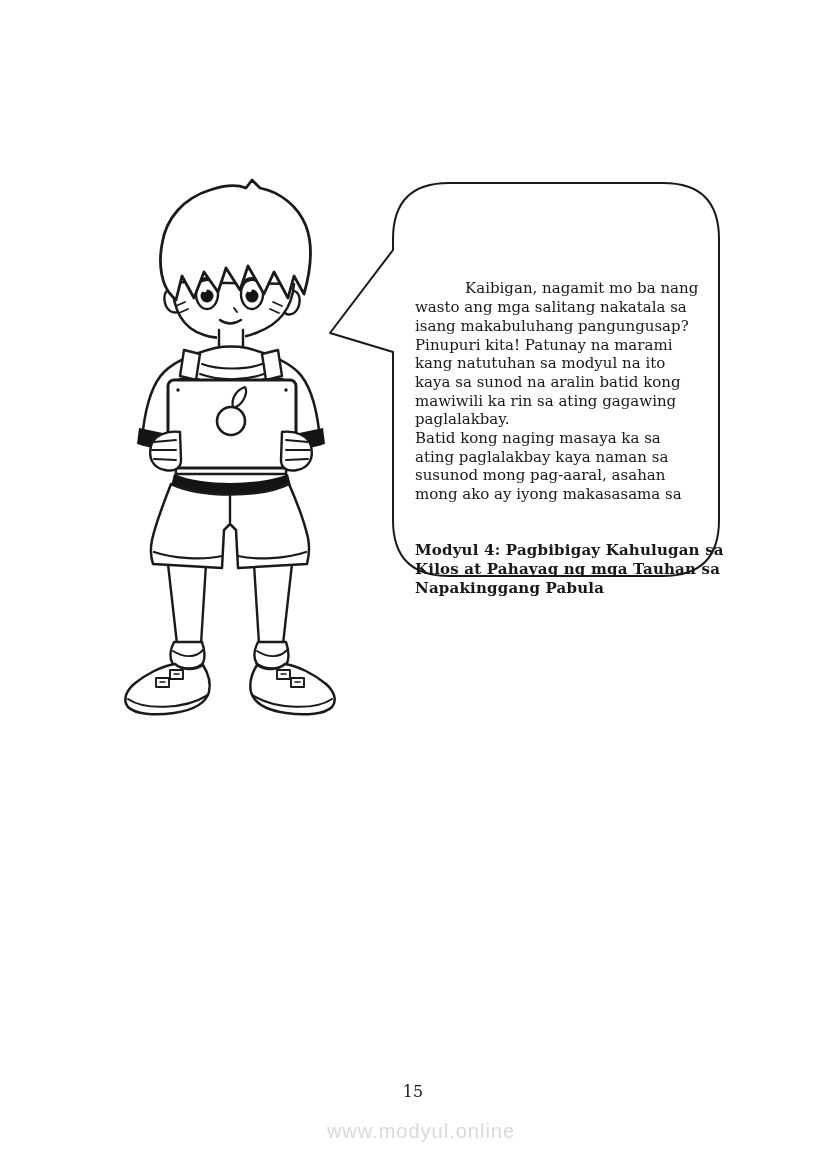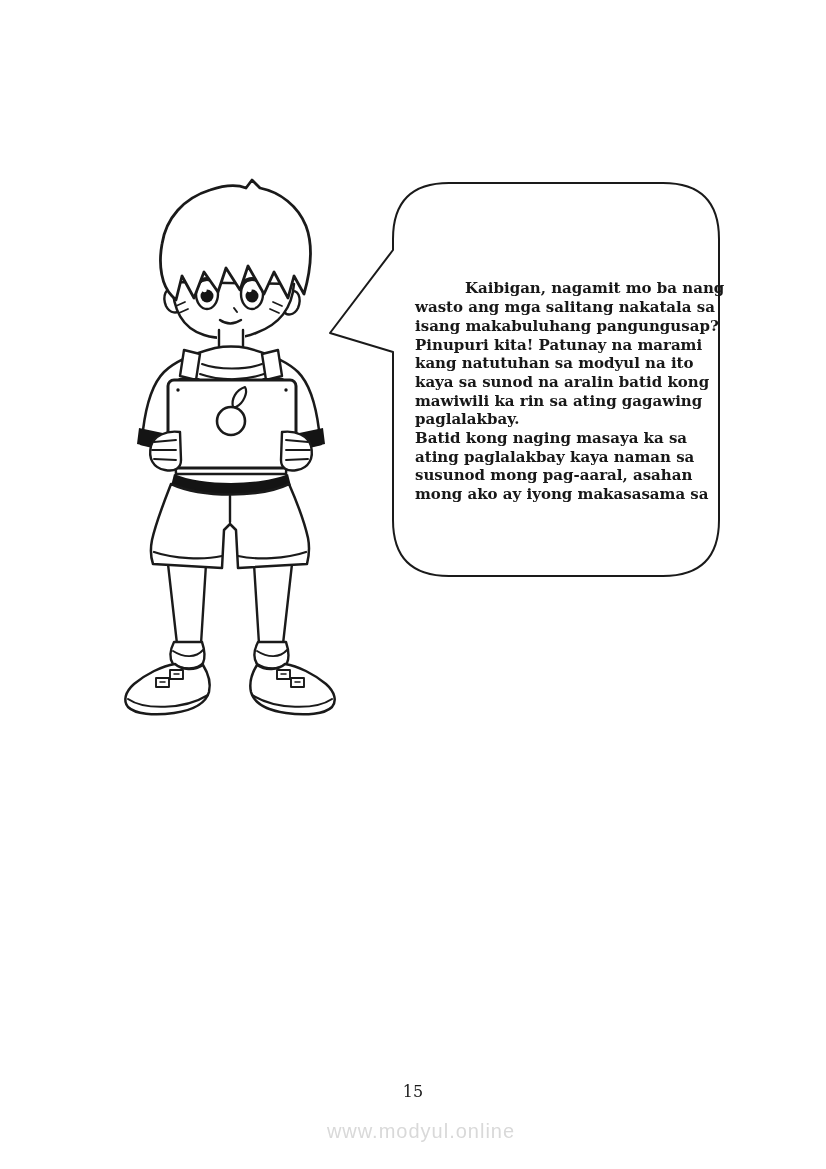--- a/index.html
+++ b/index.html
@@ -31,21 +31,21 @@
     position: absolute;
     left: 415px;
     top: 242px;
     font-size: 15px;
     line-height: 18.7px;
     color: #181818;
     white-space: pre;
   }
   .bubble-text .para-normal {
     text-indent: 50px;
-    font-weight: bold;
+    font-weight: normal;
   }
   .bubble-text .para-bold {
     font-weight: 700;
     letter-spacing: 0.2px;
   }
   .page-number {
     position: absolute;
     left: 0;
     top: 1082px;
     width: 100%;
@@ -180,18 +180,21 @@
 isang makabuluhang pangungusap?
 Pinupuri kita! Patunay na marami
 kang natutuhan sa modyul na ito
 kaya sa sunod na aralin batid kong
 mawiwili ka rin sa ating gagawing
 paglalakbay.
 Batid kong naging masaya ka sa
 ating paglalakbay kaya naman sa
 susunod mong pag-aaral, asahan
 mong ako ay iyong makasasama sa</div>
+    <div class="para-bold">Modyul 4: Pagbibigay Kahulugan sa
+Kilos at Pahayag ng mga Tauhan sa
+Napakinggang Pabula</div>
   </div>
 
   <div class="page-number">15</div>
   <div class="watermark">www.modyul.online</div>
 
 </div>
 
 </body></html>

